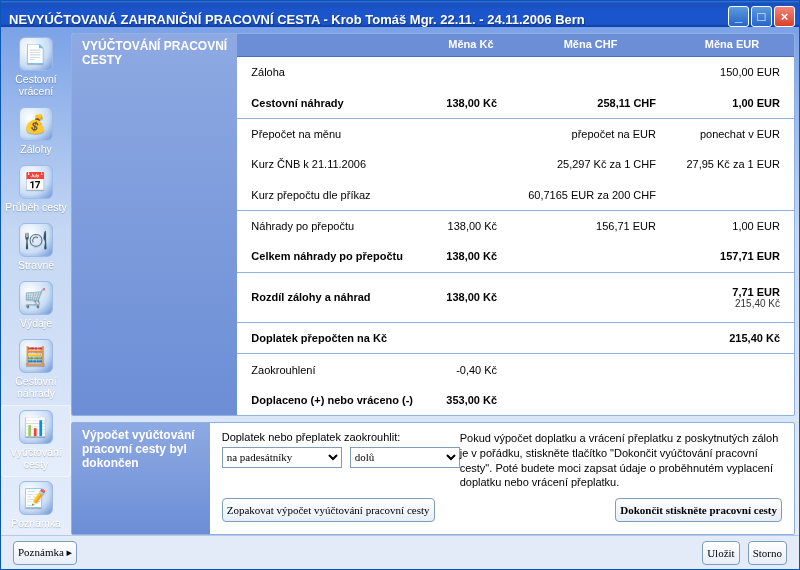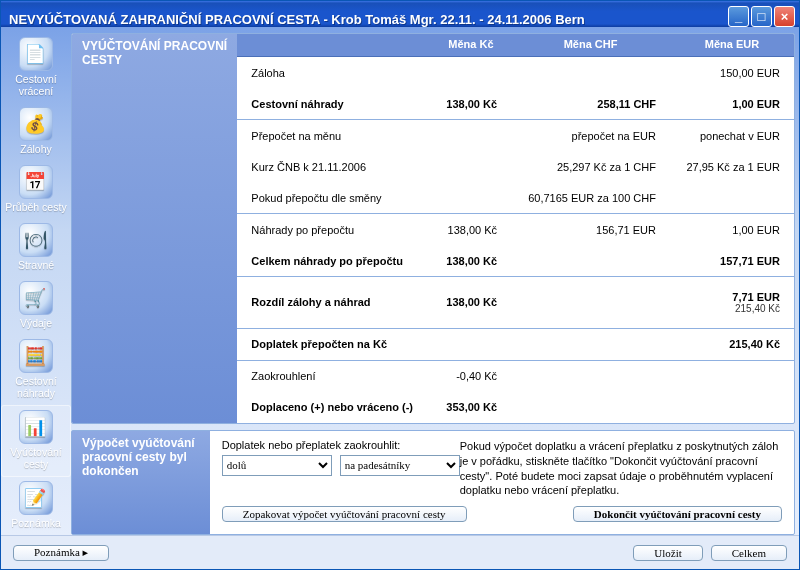--- a/index.html
+++ b/index.html
@@ -123,21 +123,21 @@
 .label { color:#000; }
 .selects { display:flex; gap:8px; }
 select {
   height:21px; border:1px solid #7f9db9; font:11px Tahoma;
   background:#fff;
 }
 .info-text { flex:1; color:#000; line-height:1.35; }
 
 .btn {
   border:1px solid #7f9db9; background:linear-gradient(to bottom,#fff,#e6eef9);
-  height:16px; padding:0 20px; font:11px Tahoma; cursor:pointer;
+  height:24px; padding:0 4px; font:11px Tahoma; cursor:pointer;
   border-radius:4px;
 }
 .btn.bold { font-weight:bold; }
 .btn-row { display:flex; justify-content:space-between; }
 
 .footer {
   height: 36px;
   background: #e3ebf9;
   border-top:1px solid #b8c9e6;
   display:flex; align-items:center; padding:0 12px;
@@ -227,23 +227,23 @@
                 <td>přepočet na EUR</td>
                 <td>ponechat v EUR</td>
               </tr>
               <tr>
                 <td>Kurz ČNB k 21.11.2006</td>
                 <td></td>
                 <td>25,297 Kč za 1 CHF</td>
                 <td>27,95 Kč za 1 EUR</td>
               </tr>
               <tr>
-                <td>Pokud přepočtu dle směny</td>
-                <td></td>
-                <td>60,7165 EUR za 100 CHF</td>
+                <td>Kurz přepočtu dle příkaz</td>
+                <td></td>
+                <td>60,7165 EUR za 200 CHF</td>
                 <td></td>
               </tr>
               <tr class="sep">
                 <td>Náhrady po přepočtu</td>
                 <td>138,00 Kč</td>
                 <td>156,71 EUR</td>
                 <td>1,00 EUR</td>
               </tr>
               <tr class="bold">
                 <td>Celkem náhrady po přepočtu</td>
@@ -279,39 +279,39 @@
         </table>
       </div>
 
       <div class="panel bottom">
         <div class="section-header">Výpočet vyúčtování pracovní cesty byl dokončen</div>
         <div class="bottom-body">
           <div class="row">
             <div style="display:flex;flex-direction:column;gap:4px">
               <div class="label">Doplatek nebo přeplatek zaokrouhlit:</div>
               <div class="selects">
+                <select style="width:120px">
+                  <option>na padesátníky</option>
+                </select>
                 <select style="width:110px">
                   <option>dolů</option>
-                </select>
-                <select style="width:120px">
-                  <option>na padesátníky</option>
                 </select>
               </div>
             </div>
             <div class="info-text">Pokud výpočet doplatku a vrácení přeplatku z poskytnutých záloh je v pořádku, stiskněte tlačítko "Dokončit vyúčtování pracovní cesty". Poté budete moci zapsat údaje o proběhnutém vyplacení doplatku nebo vrácení přeplatku.</div>
           </div>
           <div class="btn-row">
             <button class="btn">Zopakovat výpočet vyúčtování pracovní cesty</button>
-            <button class="btn bold">Dokončit vyúčtování pracovní cesty</button>
+            <button class="btn bold">Dokončit stiskněte pracovní cesty</button>
           </div>
         </div>
       </div>
 
     </div>
   </div>
 
   <div class="footer">
     <button class="btn nav">Poznámka</button>
     <div class="spacer"></div>
     <button class="btn">Uložit</button>
-    <button class="btn">Celkem</button>
+    <button class="btn">Storno</button>
   </div>
 </div>
 
 </body></html>

